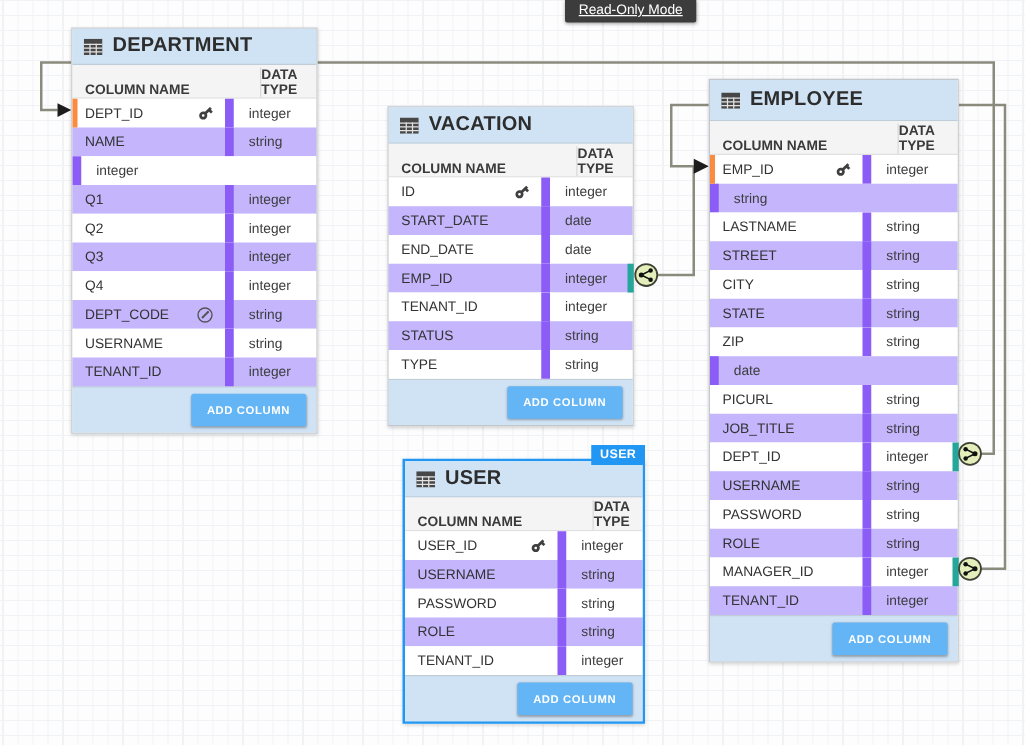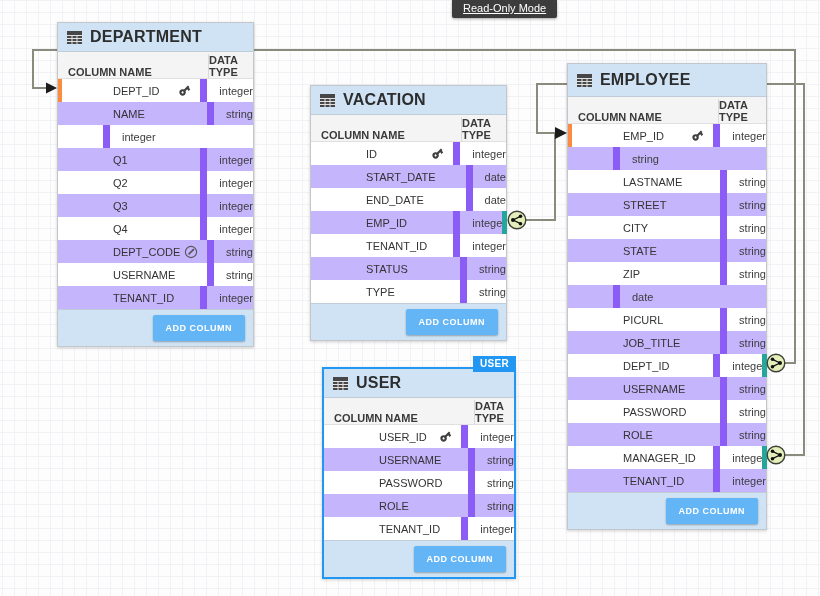--- a/index.html
+++ b/index.html
@@ -45,21 +45,21 @@
   .t-header{
     background:var(--header-blue);height:28px;display:flex;align-items:center;
     gap:8px;padding:0 9px;border-bottom:1px solid #c0cdd9;
   }
   .t-header.tall{height:32px;}
   .t-title{font-weight:bold;font-size:16px;color:#2d2d2d;letter-spacing:.2px;}
   .t-cols{display:flex;height:26px;align-items:flex-end;background:#f4f4f4;
     border-bottom:1px solid #e0e0e0;font-weight:bold;color:#3a3a3a;gap:37px;}
   .col-h1{width:103px;padding-left:10px;}
   .col-h2{flex:1;border-left:1px solid #d9d9d9;}
-  .row{display:flex;height:23px;align-items:flex-end;position:relative;background:#fff;padding-left:45px;}
+  .row{display:flex;height:23px;align-items:flex-end;position:relative;background:#fff;}
   .row.alt{background:#c4b5fd;}
   .cell{height:23px;display:flex;align-items:center;}
   .cell.name{width:103px;padding-left:10px;justify-content:space-between;padding-right:9px;}
   .cell.type{flex:1;border-left:7px solid #8b5cf6;padding-left:12px;color:#3d3d3d;}
   .bar{position:absolute;top:0;bottom:0;z-index:4;}
   .bar.pk{left:0;width:4px;background:var(--pk-orange);}
   .bar.fk{right:-1px;width:5px;background:var(--fk-teal);}
   .t-footer{
     background:var(--header-blue);height:36px;display:flex;align-items:center;
     justify-content:flex-end;padding:0 8px;border-top:1px solid #c0cdd9;

